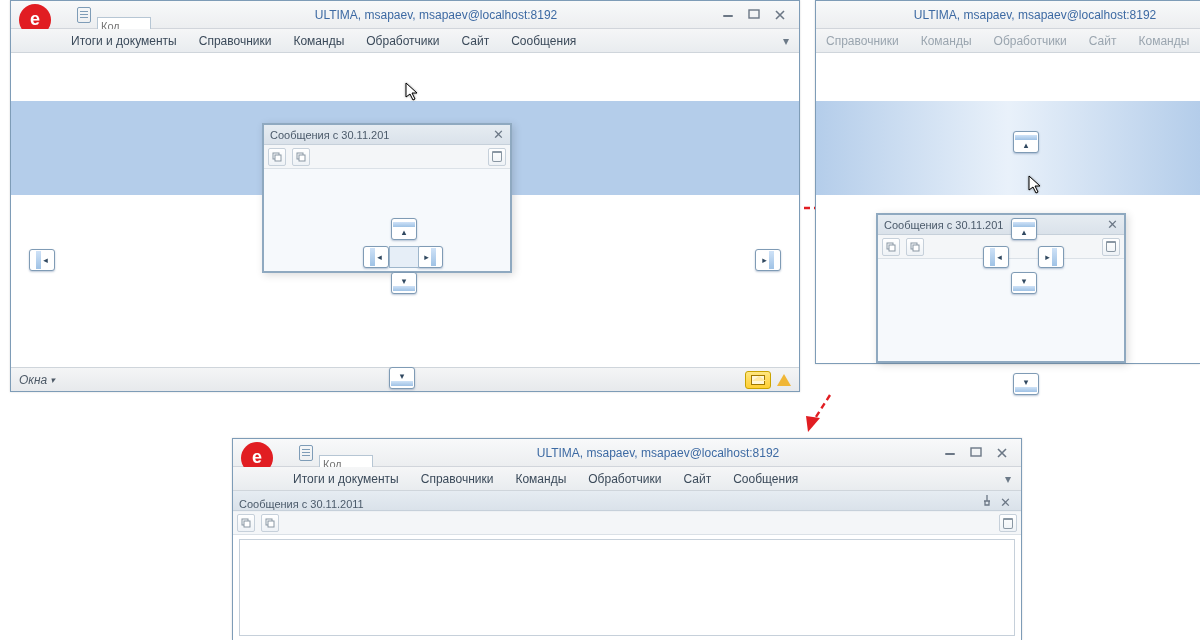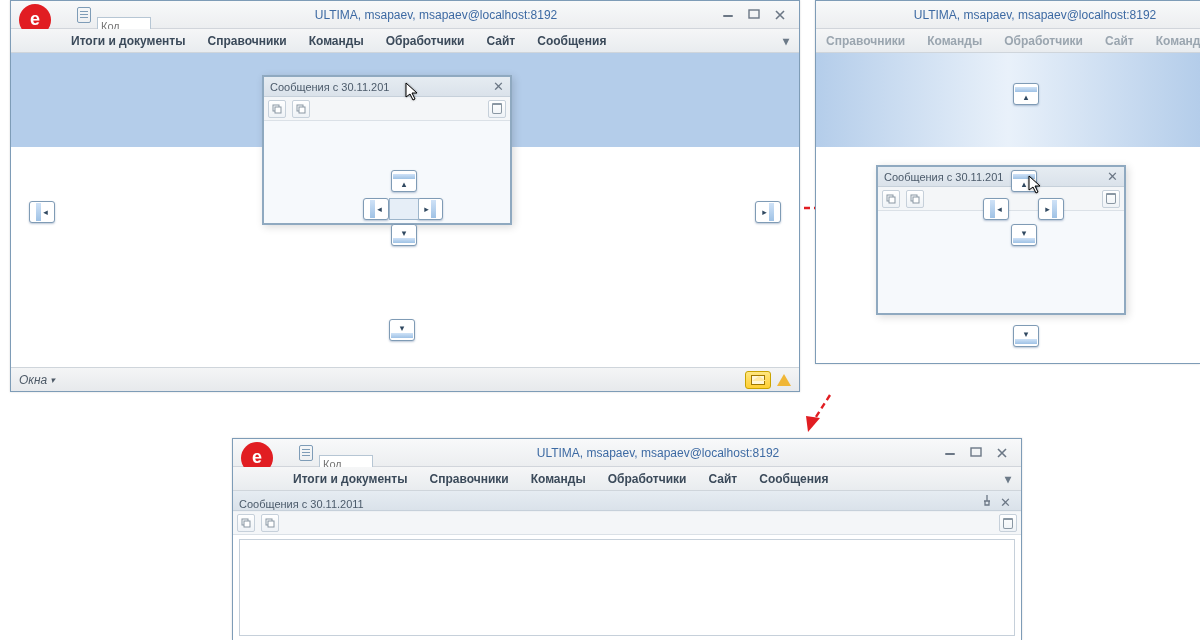--- a/index.html
+++ b/index.html
@@ -77,25 +77,26 @@
   .menubar {
     height: 24px;
     background: linear-gradient(#f5f6f7,#e9ecef);
     display: flex;
     align-items: center;
     padding: 0 10px 0 60px;
     gap: 22px;
     border-bottom: 1px solid #cfd5db;
     color: #3b4a5a;
   }
-  .menubar span { cursor: default; font-weight: bold; }
+  .menubar span { cursor: default; }
   .menu-chevron { margin-left: auto; color: #6c7a88; }
   .workspace {
     position: relative;
     flex: 1;
+    margin-top: 48px;
   }
   .blue-top {
     background: #b4cdea;
     height: 94px;
   }
   .dock-guide {
     position: absolute;
     width: 26px; height: 22px;
     border: 1px solid #7f9bb5;
     border-radius: 3px;

